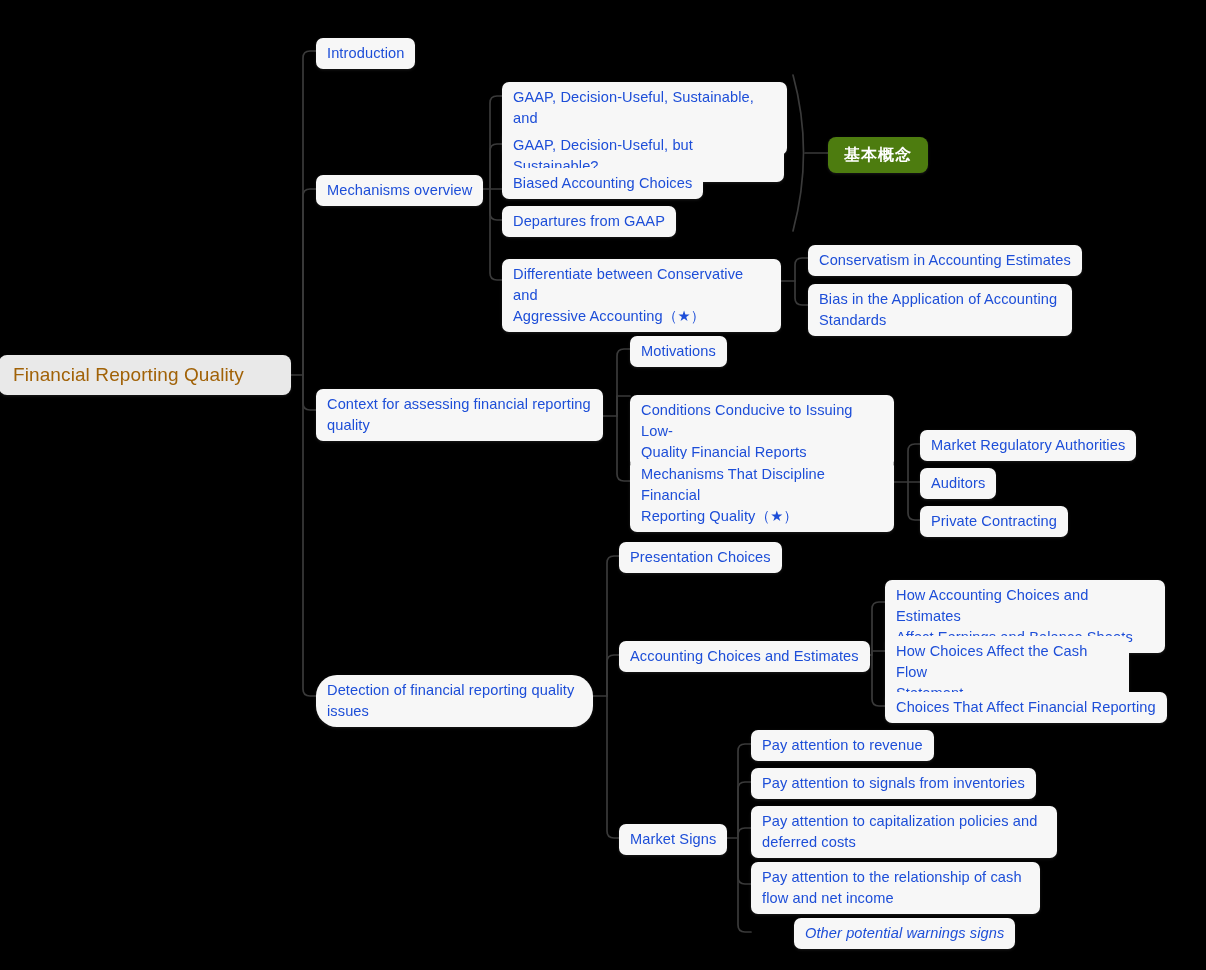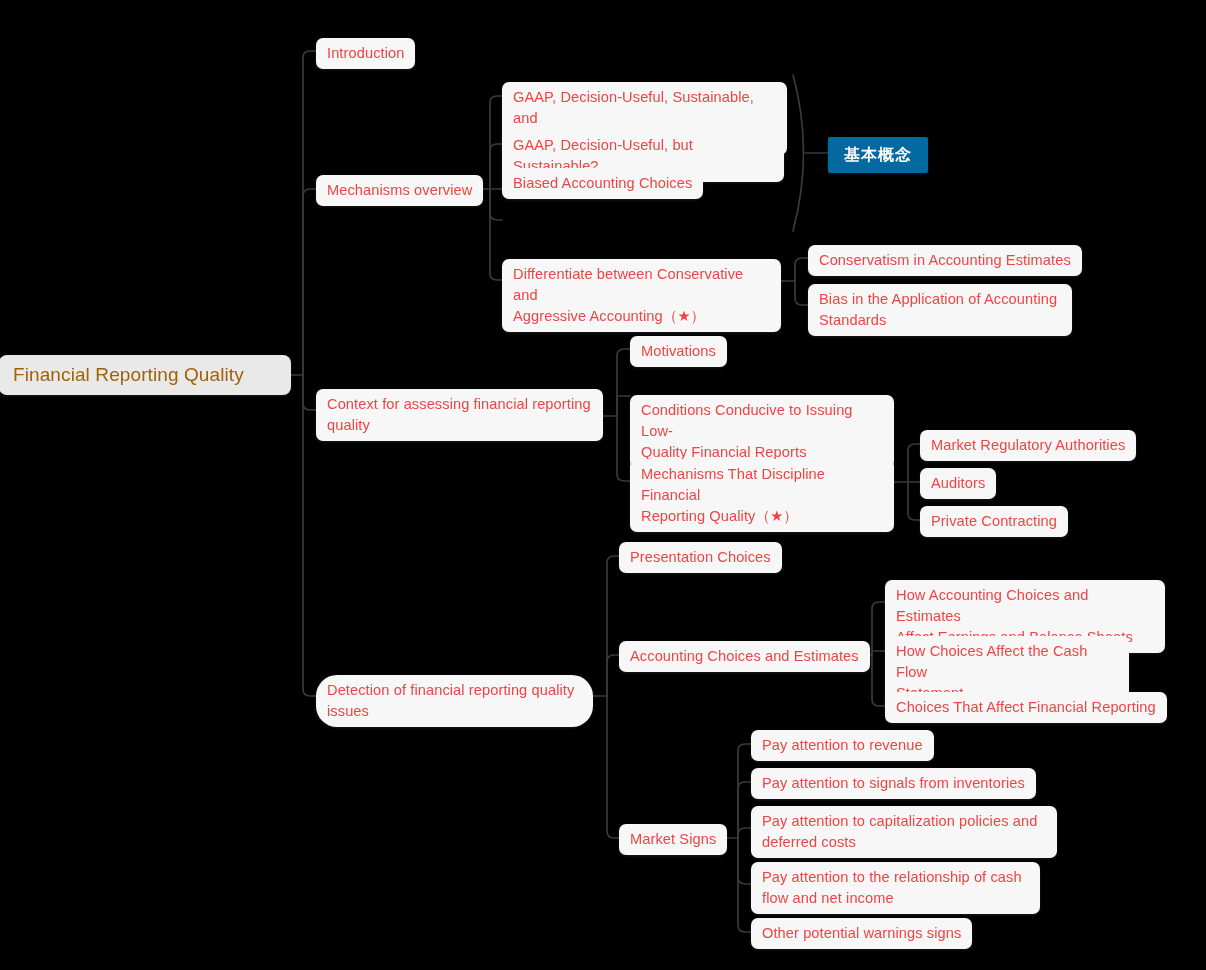--- a/index.html
+++ b/index.html
@@ -19,46 +19,46 @@
     position: absolute;
     left: 0; top: 0;
     width: 1206px;
     height: 970px;
     pointer-events: none;
   }
   .node {
     position: absolute;
     box-sizing: border-box;
     background: #f7f7f7;
-    color: #ef4444;
+    color: #1d4ed8;
     border-radius: 7px;
     font-size: 14.6px;
     line-height: 21px;
     padding: 5px 11px;
     letter-spacing: 0.1px;
     box-shadow: 0 1px 3px rgba(255,255,255,0.10);
     white-space: pre-line;
     z-index: 2;
   }
   .node.root {
     background: #e9e9e9;
     color: #a16207;
     font-size: 19px;
     line-height: 26px;
     padding: 7px 14px;
     border-radius: 8px;
   }
   .node.badge {
-    background: #0369a1;
+    background: #4d7c0f;
     color: #ffffff;
     font-weight: bold;
     font-size: 16px;
     line-height: 22px;
     padding: 7px 16px;
-    border-radius: 2px;
+    border-radius: 8px;
     letter-spacing: 1px;
   }
 </style>
 </head>
 <body>
 
 <div id="canvas">
 
   <svg id="edges" viewBox="0 0 1206 970" width="1206" height="970" fill="none" stroke="#3a3a3a" stroke-width="1.7" stroke-linecap="round" stroke-linejoin="round">
 
@@ -123,20 +123,21 @@
   <div class="node" style="left:316px; top:675px; width:277px;border-radius:21px;">Detection of financial reporting quality
 issues</div>
 
   <div class="node" style="left:502px; top:82px; width:285px;">GAAP, Decision-Useful, Sustainable, and
 Adequate Returns</div>
 
   <div class="node" style="left:502px; top:130px; width:282px;">GAAP, Decision-Useful, but Sustainable?</div>
 
   <div class="node" style="left:502px; top:168px;">Biased Accounting Choices</div>
 
+  <div class="node" style="left:502px; top:206px;">Departures from GAAP</div>
 
   <div class="node badge" style="left:828px; top:137px;">基本概念</div>
 
   <div class="node" style="left:502px; top:259px; width:279px;">Differentiate between Conservative and
 Aggressive Accounting（★）</div>
 
   <div class="node" style="left:808px; top:245px;">Conservatism in Accounting Estimates</div>
 
   <div class="node" style="left:808px; top:284px; width:264px;">Bias in the Application of Accounting
 Standards</div>
@@ -172,15 +173,15 @@
   <div class="node" style="left:751px; top:730px;">Pay attention to revenue</div>
 
   <div class="node" style="left:751px; top:768px;">Pay attention to signals from inventories</div>
 
   <div class="node" style="left:751px; top:806px; width:306px;"> Pay attention to capitalization policies and
 deferred costs</div>
 
   <div class="node" style="left:751px; top:862px; width:289px;"> Pay attention to the relationship of cash
 flow and net income</div>
 
-  <div class="node" style="left:751px; top:918px;">Other potential warnings signs</div>
+  <div class="node" style="left:794px; top:918px;font-style:italic;">Other potential warnings signs</div>
 
 </div>
 
 </body></html>

